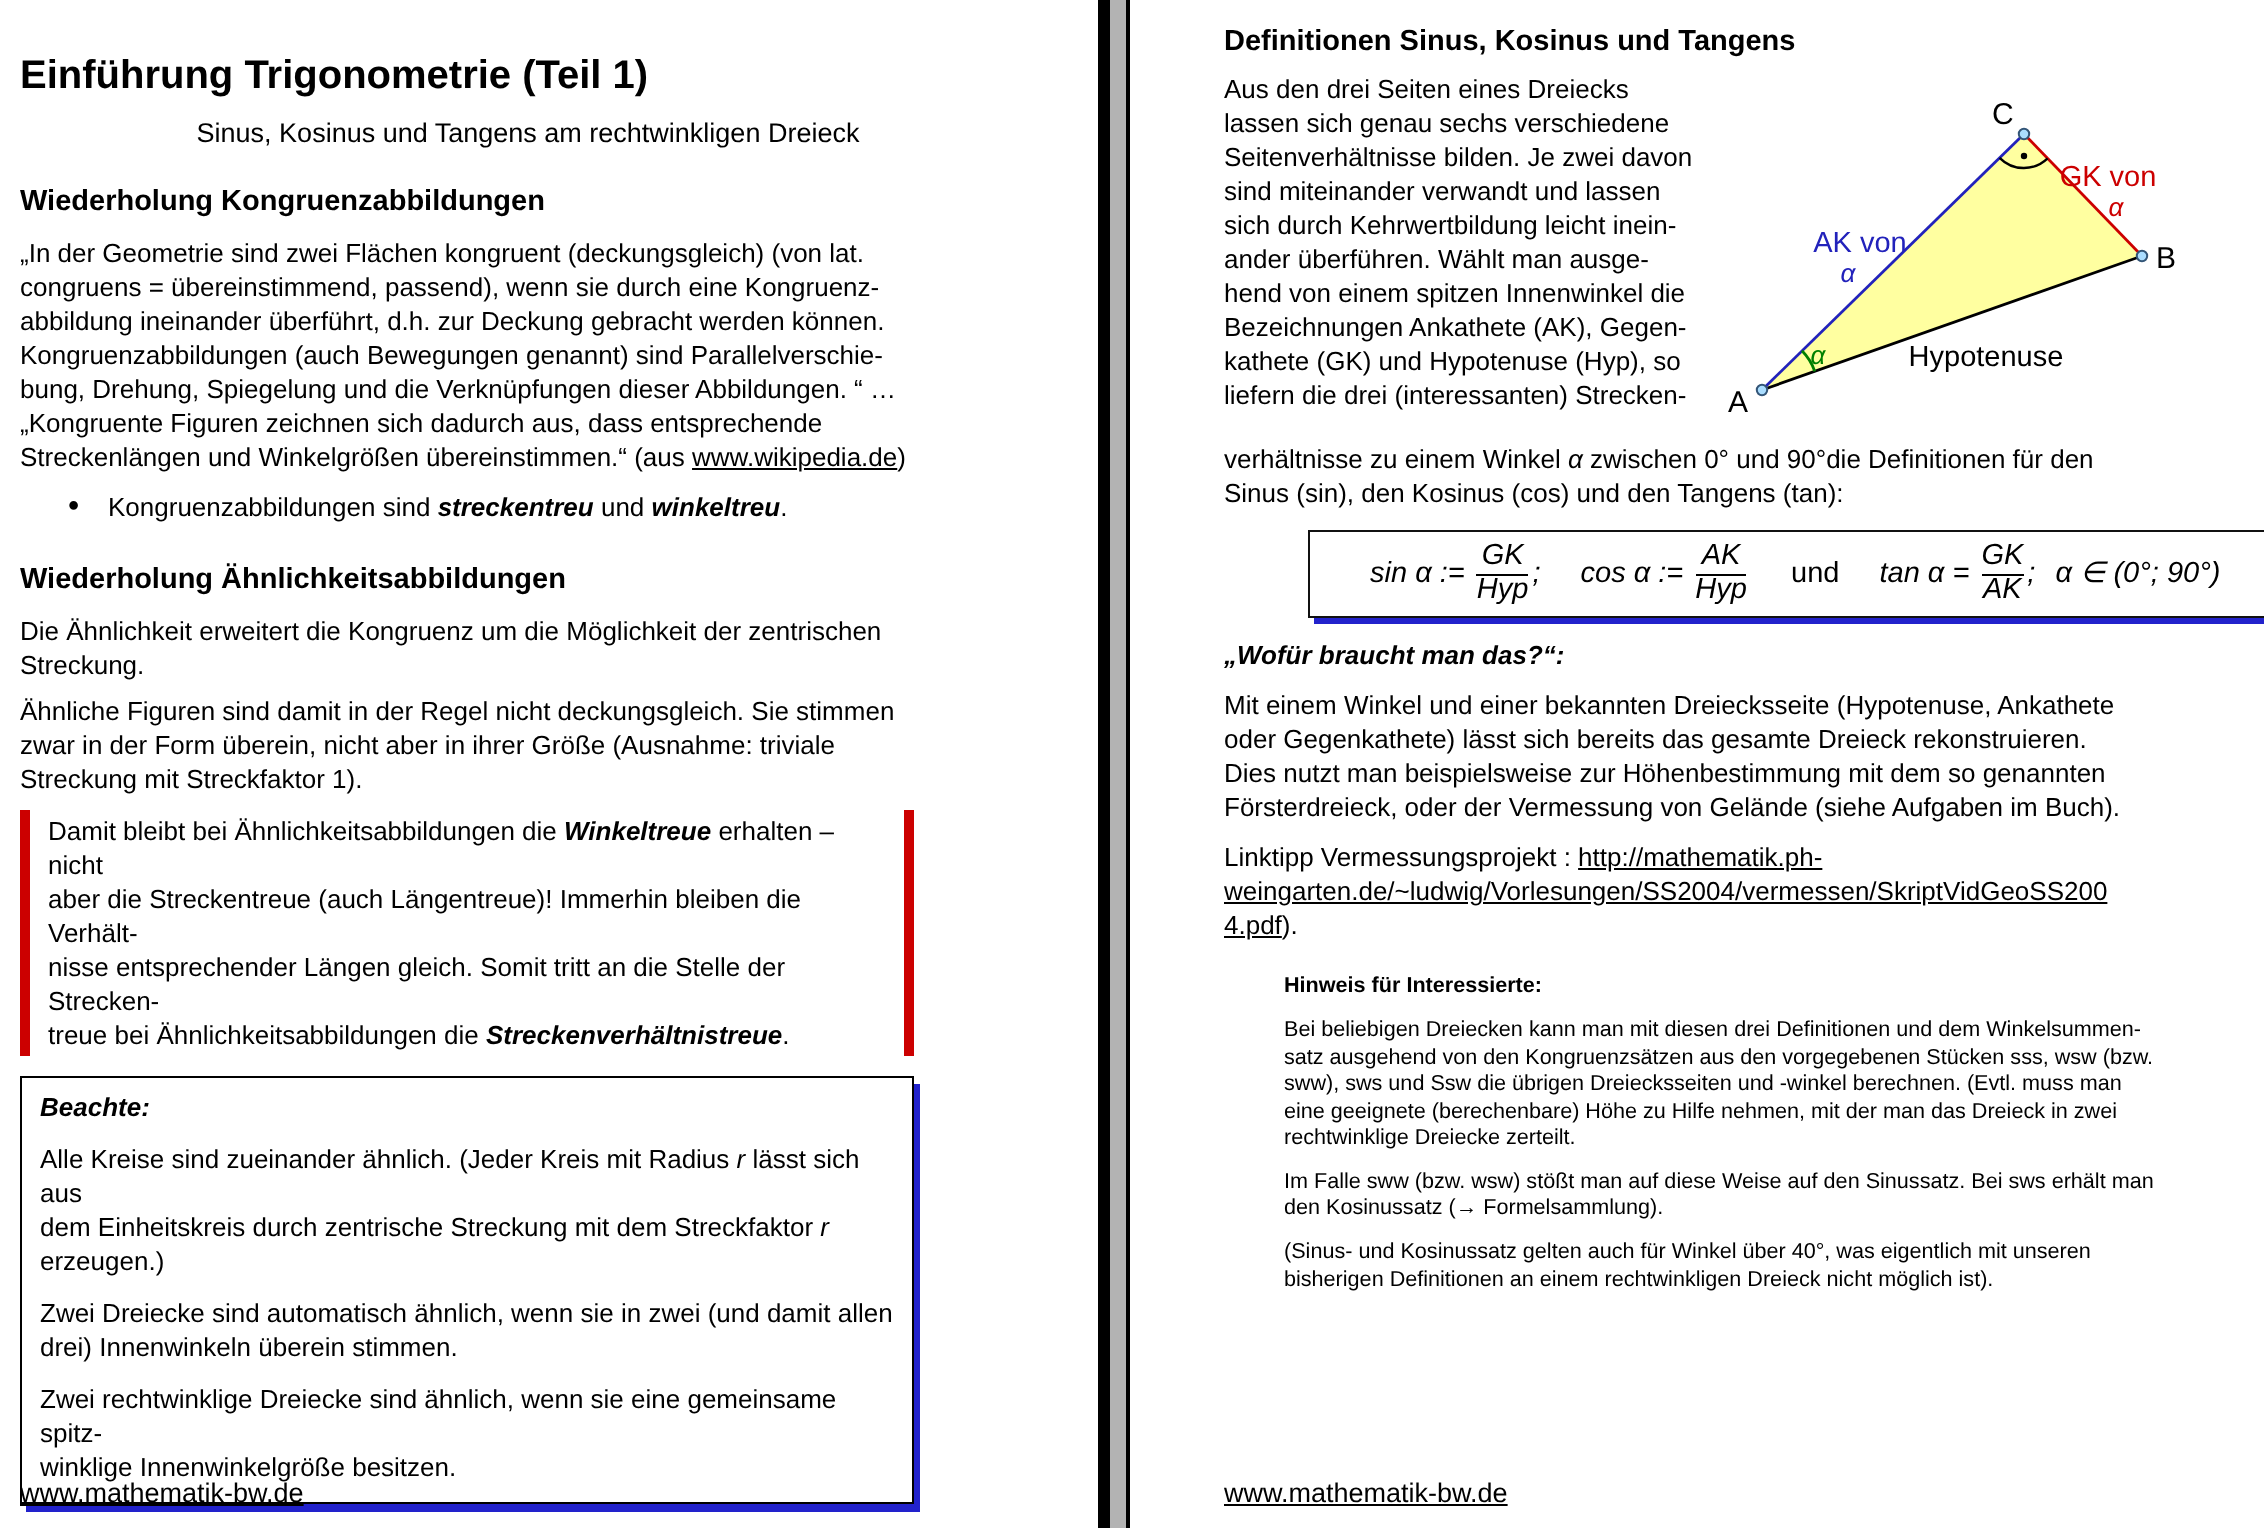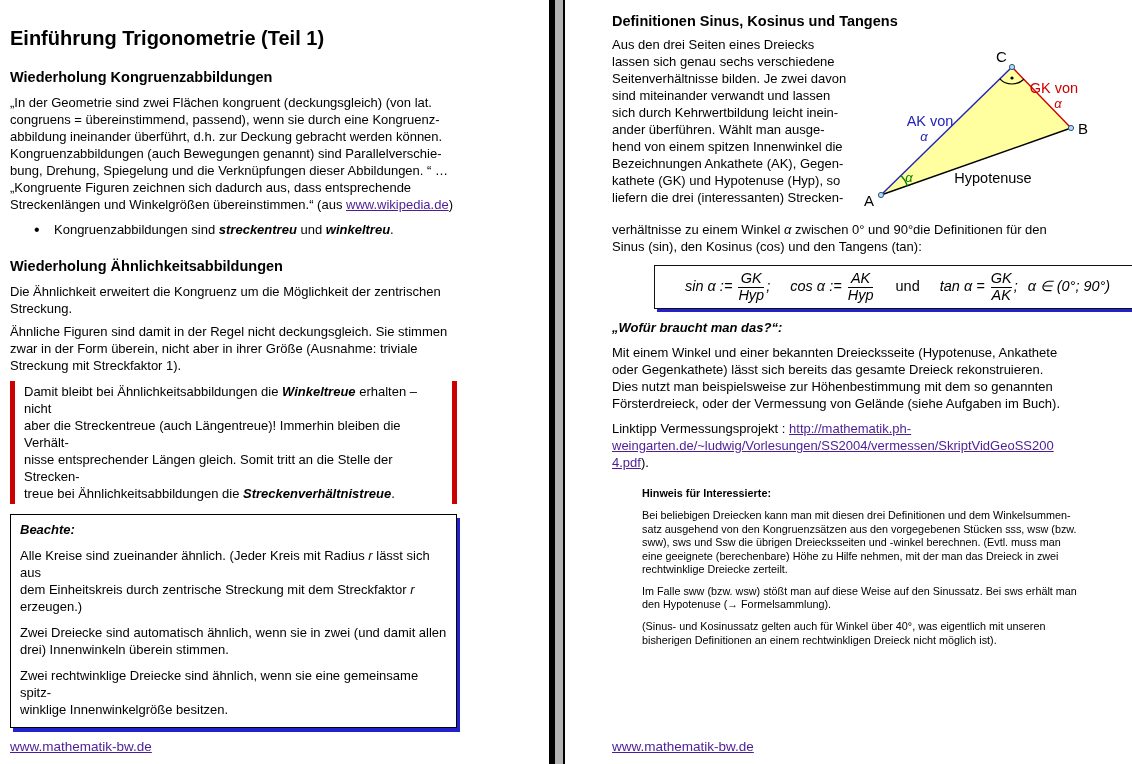--- a/index.html
+++ b/index.html
@@ -11,21 +11,21 @@
   .div-b{position:absolute;top:0;height:764px;left:555px;width:8px;background:#b3b3b3;}
   .div-c{position:absolute;top:0;height:764px;left:563px;width:2px;background:#000;}
 
   .col{position:absolute;top:0;height:764px;}
   #col-left{left:10px;width:508px;}
   #col-right{left:612px;width:516px;}
 
   p{margin:0;white-space:pre-line;font-size:13px;line-height:17px;}
   .b{font-weight:bold;}
   .i{font-style:italic;}
-  a{color:#4c1d95;text-decoration:underline;cursor:pointer;}
+  a{color:#000000;text-decoration:underline;cursor:pointer;}
 
   .doc-title{font-size:20px;font-weight:bold;text-align:left;margin:26px 0 0;line-height:24px;}
   .doc-subtitle{font-size:13.5px;text-align:center;margin-top:9px;}
   .sec-h{font-size:14.5px;font-weight:bold;margin:18px 0 0;line-height:18px;}
   .mt8{margin-top:8px;} .mt6{margin-top:6px;} .mt10{margin-top:10px;} .mt12{margin-top:12px;}
 
   .bullet{display:flex;margin:8px 0 0 24px;}
   .bullet .dot{width:20px;flex:0 0 20px;}
 
   .red-cite{border-left:5px solid #cc0000;border-right:5px solid #cc0000;
@@ -58,20 +58,21 @@
   .hint .hint-h{font-weight:bold;font-size:10.8px;line-height:13.6px;}
   .hint p+p{margin-top:8px;}
 </style>
 </head>
 <body>
 
 <div class="sheet">
 
   <div class="col" id="col-left">
     <div class="doc-title">Einführung Trigonometrie (Teil 1)</div>
+    <div class="doc-subtitle">Sinus, Kosinus und Tangens am rechtwinkligen Dreieck</div>
 
     <div class="sec-h">Wiederholung Kongruenzabbildungen</div>
     <p class="mt8"><span>„In der Geometrie sind zwei Flächen kongruent (deckungsgleich) (von lat.
 congruens = übereinstimmend, passend), wenn sie durch eine Kongruenz-
 abbildung ineinander überführt, d.h. zur Deckung gebracht werden können.
 Kongruenzabbildungen (auch Bewegungen genannt) sind Parallelverschie-
 bung, Drehung, Spiegelung und die Verknüpfungen dieser Abbildungen. “ …
 „Kongruente Figuren zeichnen sich dadurch aus, dass entsprechende
 Streckenlängen und Winkelgrößen übereinstimmen.“ (aus </span><a href="#">www.wikipedia.de</a><span>)</span></p>
 
@@ -182,21 +183,21 @@
 4.pdf</a><span>).</span></p>
 
     <div class="hint">
       <p class="hint-h">Hinweis für Interessierte:</p>
       <p><span>Bei beliebigen Dreiecken kann man mit diesen drei Definitionen und dem Winkelsummen-
 satz ausgehend von den Kongruenzsätzen aus den vorgegebenen Stücken sss, wsw (bzw.
 sww), sws und Ssw die übrigen Dreiecksseiten und -winkel berechnen. (Evtl. muss man
 eine geeignete (berechenbare) Höhe zu Hilfe nehmen, mit der man das Dreieck in zwei
 rechtwinklige Dreiecke zerteilt.</span></p>
       <p><span>Im Falle sww (bzw. wsw) stößt man auf diese Weise auf den Sinussatz. Bei sws erhält man
-den Hypotenuse (→ Formelsammlung).</span></p>
+den Kosinussatz (→ Formelsammlung).</span></p>
       <p><span>(Sinus- und Kosinussatz gelten auch für Winkel über 40°, was eigentlich mit unseren
 bisherigen Definitionen an einem rechtwinkligen Dreieck nicht möglich ist).</span></p>
     </div>
 
     <div class="footer">
       <a>www.mathematik-bw.de</a>
     </div>
   </div>
 </div>
 

